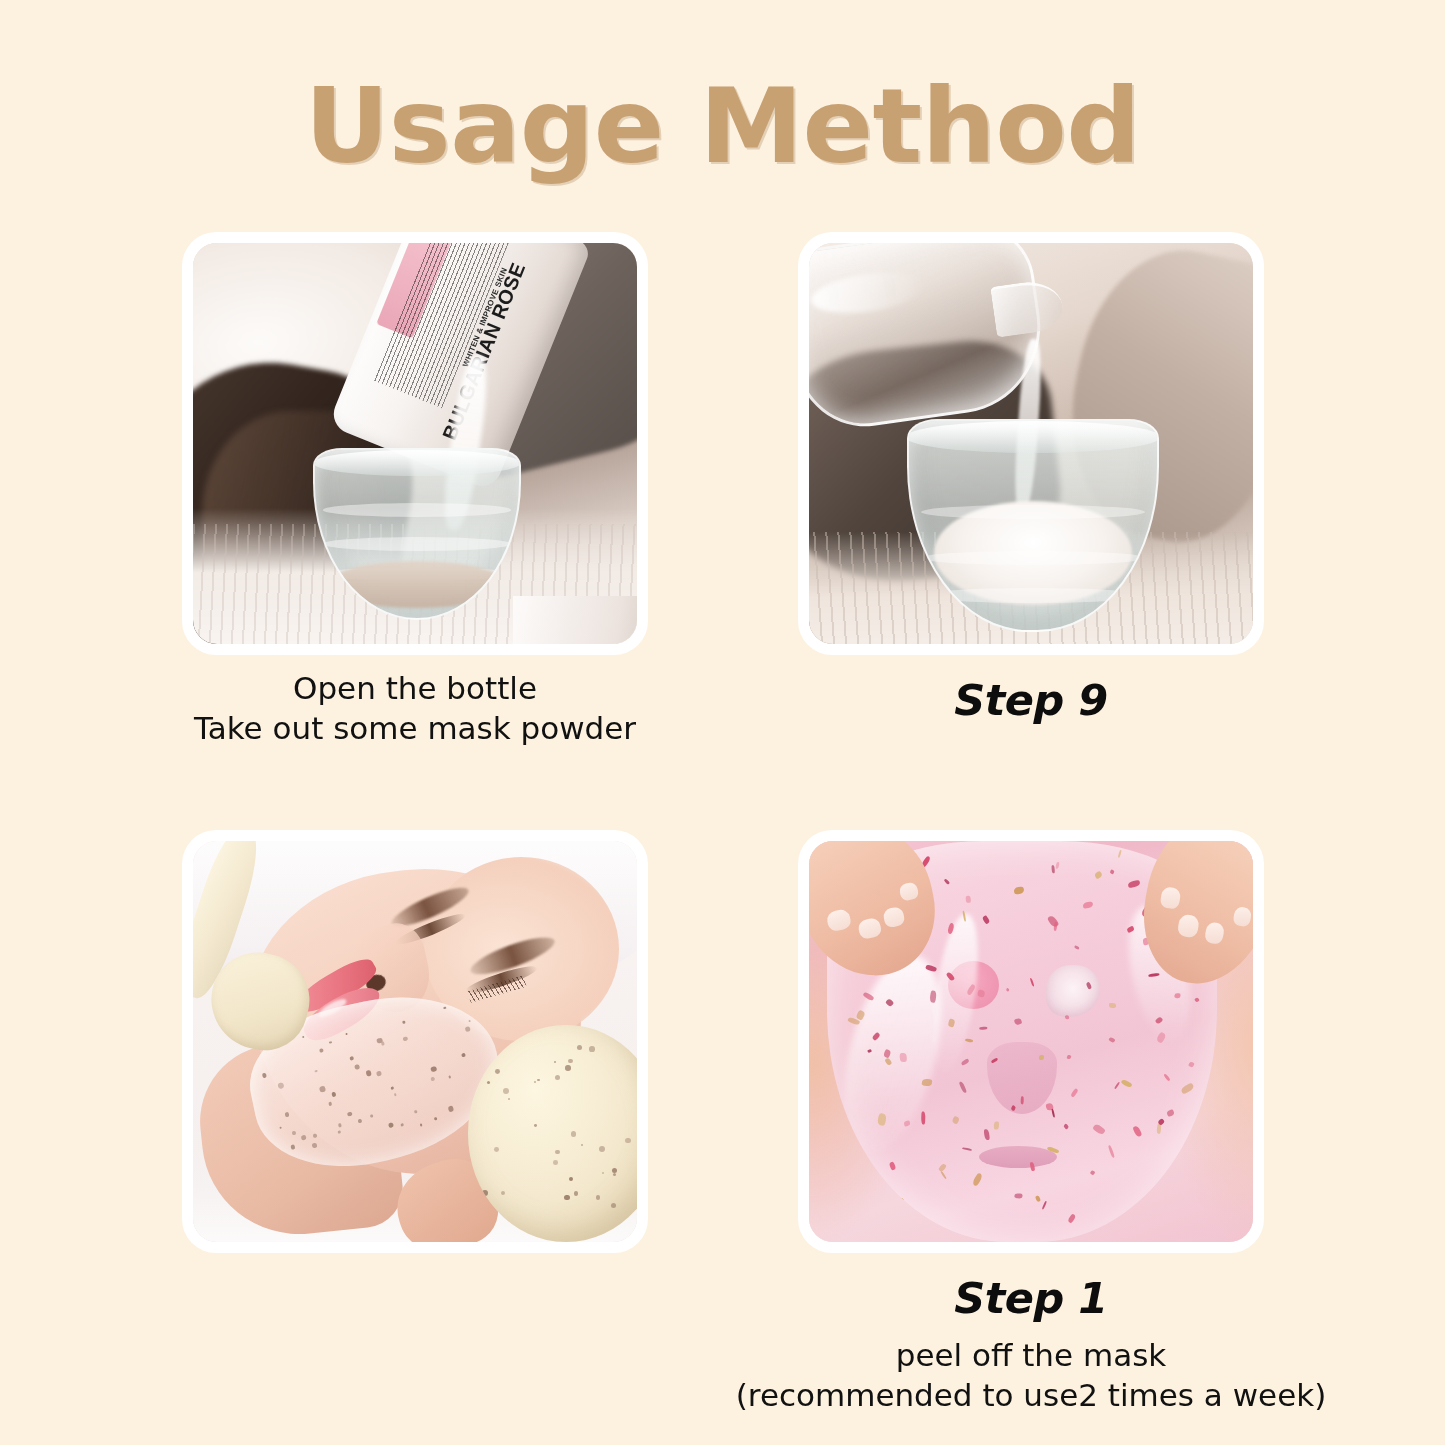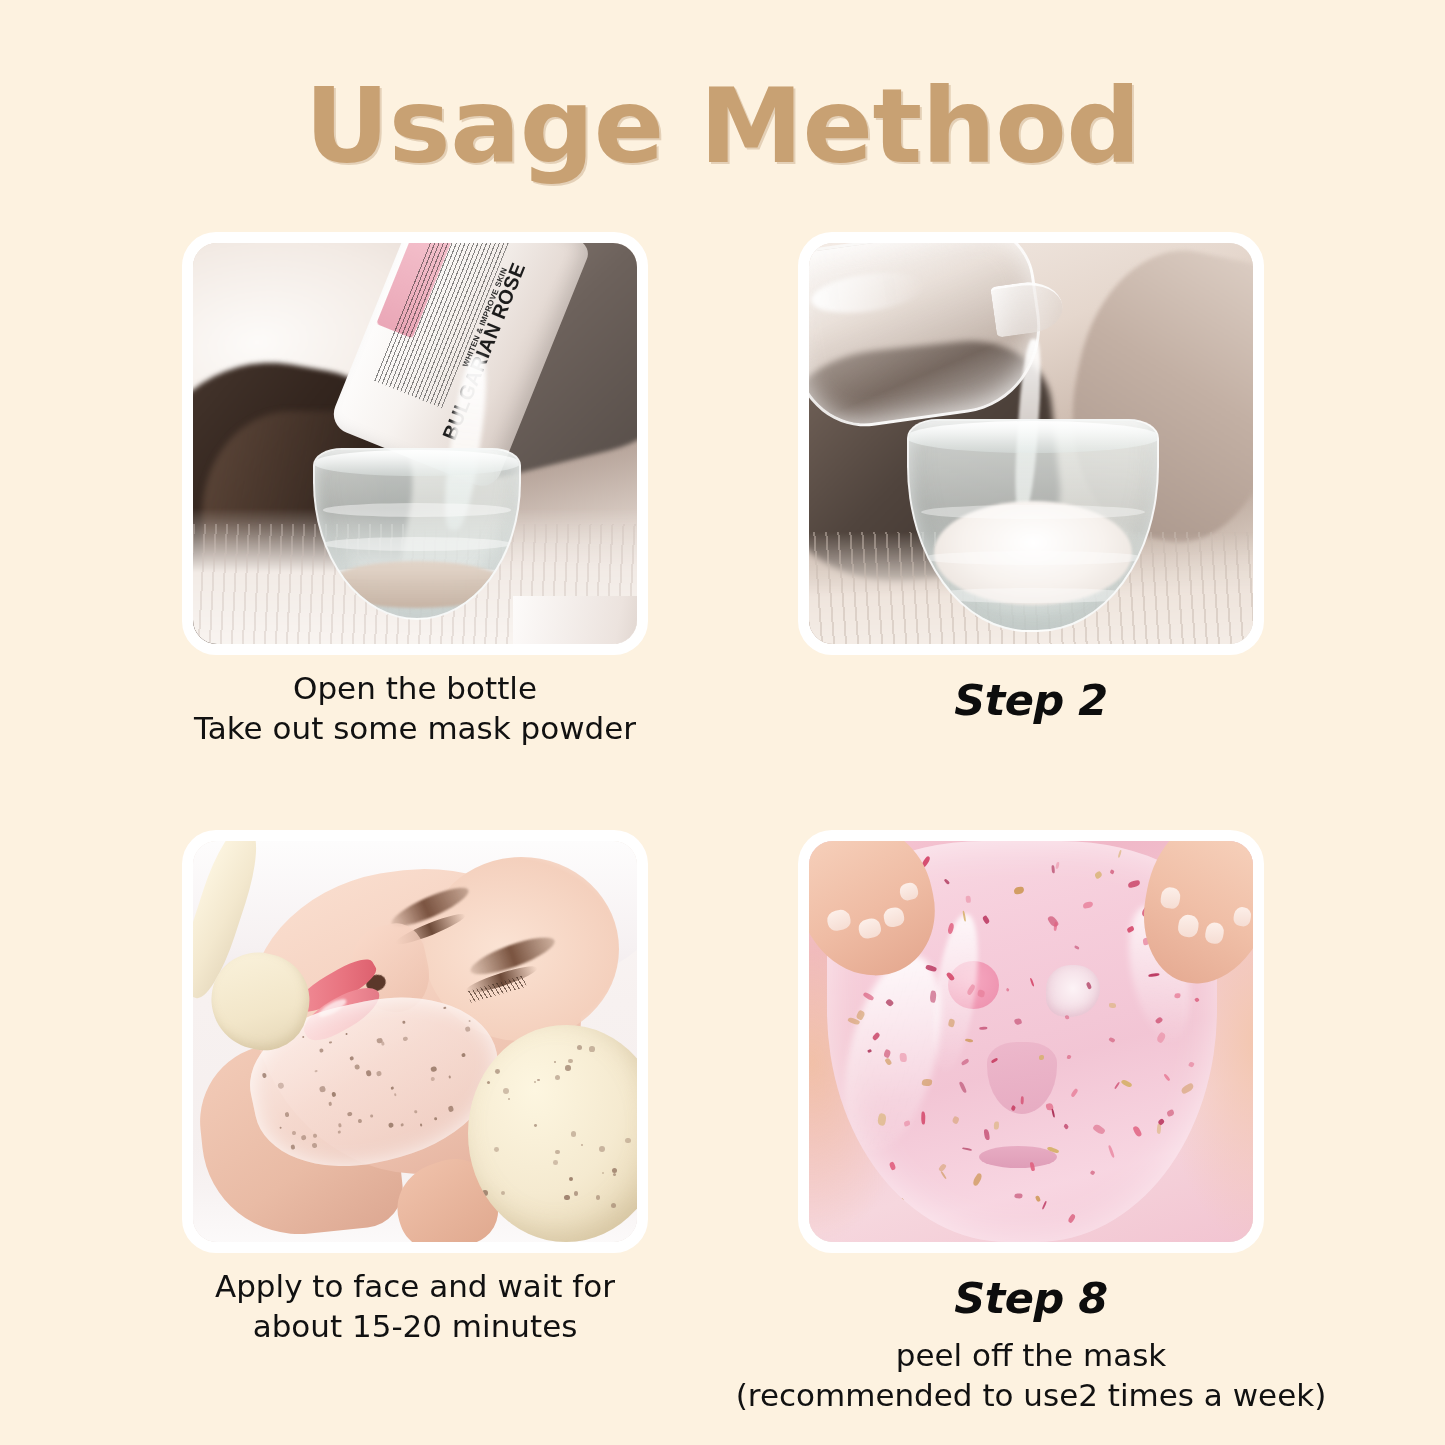--- a/index.html
+++ b/index.html
@@ -689,21 +689,21 @@
 
           <div class="p2-bowl">
             <div class="p2-bowl-rim"></div>
             <div class="p2-powder"></div>
             <div class="p2-bowl-ring" style="top:40%"></div>
             <div class="p2-bowl-ring" style="top:62%"></div>
             <div class="p2-bowl-ring" style="top:80%"></div>
           </div>
         </div>
       </div>
-      <div class="step-label">Step 2</div>
+      <div class="step-label">Step 9</div>
     </div>
 
     <div class="cell c3">
       <div class="photo-frame">
         <div class="photo">
           <div class="p3-bg"></div>
           <div class="p3-pillow"></div>
           <div class="p3-pillow2"></div>
           <div class="p3-neck"></div>
           <div class="p3-face"></div>
@@ -801,22 +801,20 @@
                 <i style="width: 5.6339px; height: 5.6339px; left: 86.1409%; top: 82.5911%; opacity: 0.6;"></i>
                 <i style="width: 4.96889px; height: 4.96889px; left: 13.545%; top: 20.1356%; opacity: 0.56;"></i>
                 <i style="width: 5.72554px; height: 5.72554px; left: 61.9122%; top: 9.61903%; opacity: 0.44;"></i>
                 <i style="width: 5.00454px; height: 5.00454px; left: 73.4962%; top: 66.0208%; opacity: 0.71;"></i>
                 <i style="width: 3.63506px; height: 3.63506px; left: 9.51127%; top: 25.433%; opacity: 0.65;"></i>
                 <i style="width: 4.75951px; height: 4.75951px; left: 44.4625%; top: 57.3847%; opacity: 0.45;"></i>
               </div>
           </div>
         </div>
       </div>
-      <div class="step-desc">Apply to face and wait for
-about 15-20 minutes</div>
     </div>
 
     <div class="cell c4">
       <div class="photo-frame">
         <div class="photo">
           <div class="p4-bg"></div>
           <div class="p4-skin"></div>
           <div class="p4-sheet">
             <div class="p4-eye-l"></div>
             <div class="p4-eye-r"></div>
@@ -955,19 +953,19 @@
               <div class="p4-nail" style="left: 76%; top: 44%; width: 13%; height: 11%;"></div>
             </div>
           <div class="p4-hand-r">
               <div class="p4-nail" style="left: 12%; top: 46%; width: 15%; height: 12%;"></div>
               <div class="p4-nail" style="left: 30%; top: 60%; width: 16%; height: 13%;"></div>
               <div class="p4-nail" style="left: 52%; top: 62%; width: 15%; height: 12%;"></div>
               <div class="p4-nail" style="left: 72%; top: 50%; width: 14%; height: 11%;"></div>
             </div>
         </div>
       </div>
-      <div class="step-label">Step 8</div>
+      <div class="step-label">Step 1</div>
       <div class="step-desc">peel off the mask
 (recommended to use2 times a week)</div>
     </div>
 
   </div>
 </div>
 
 </body></html>

